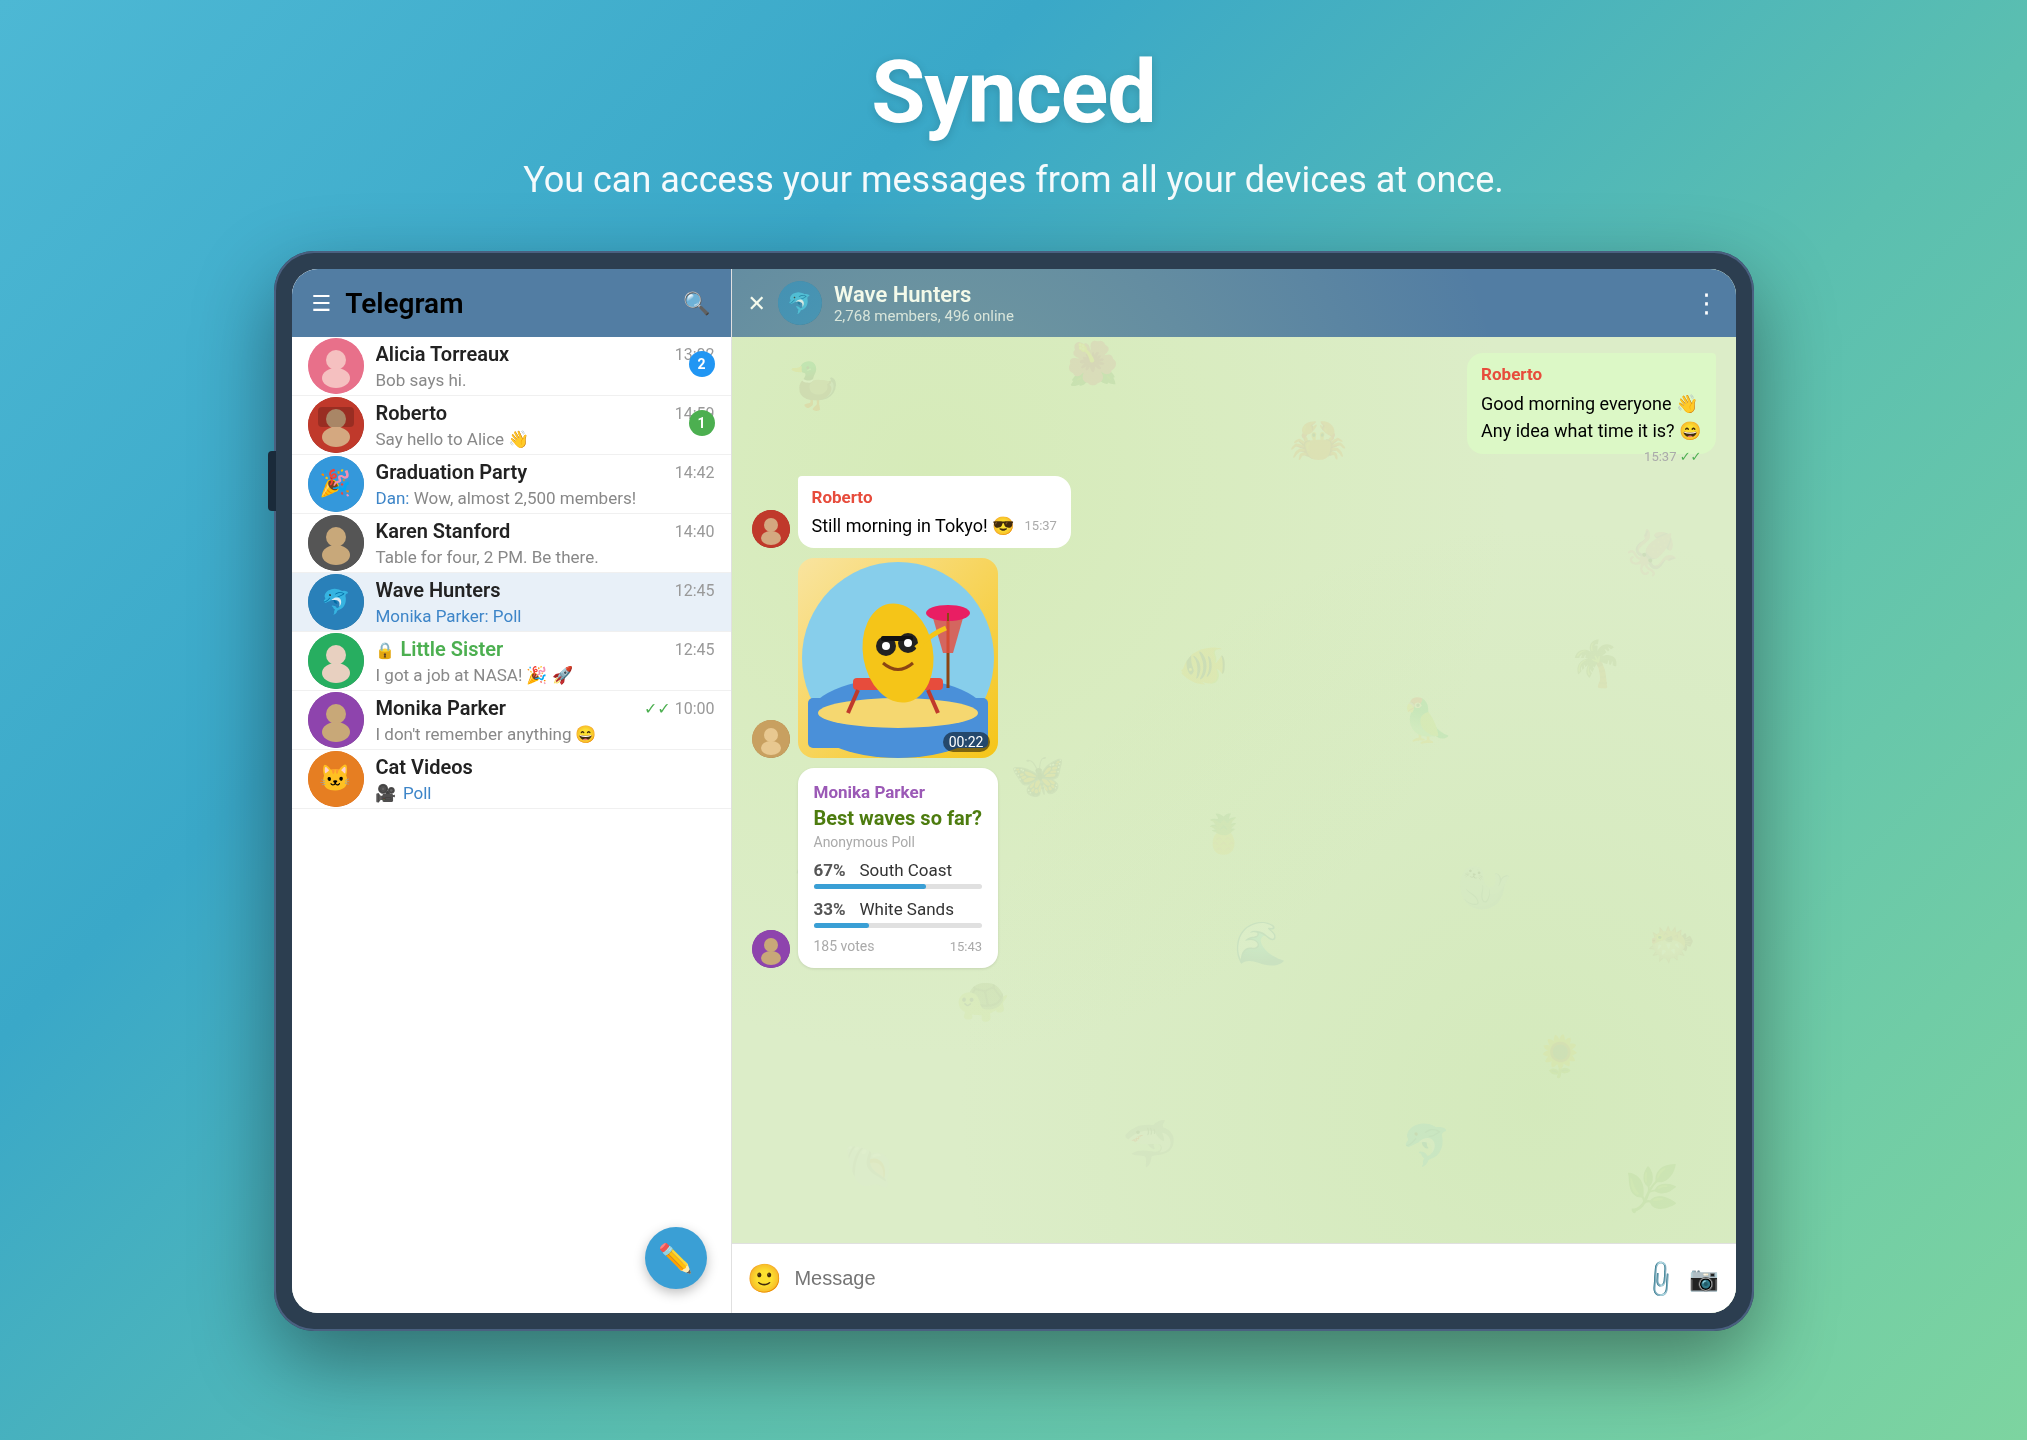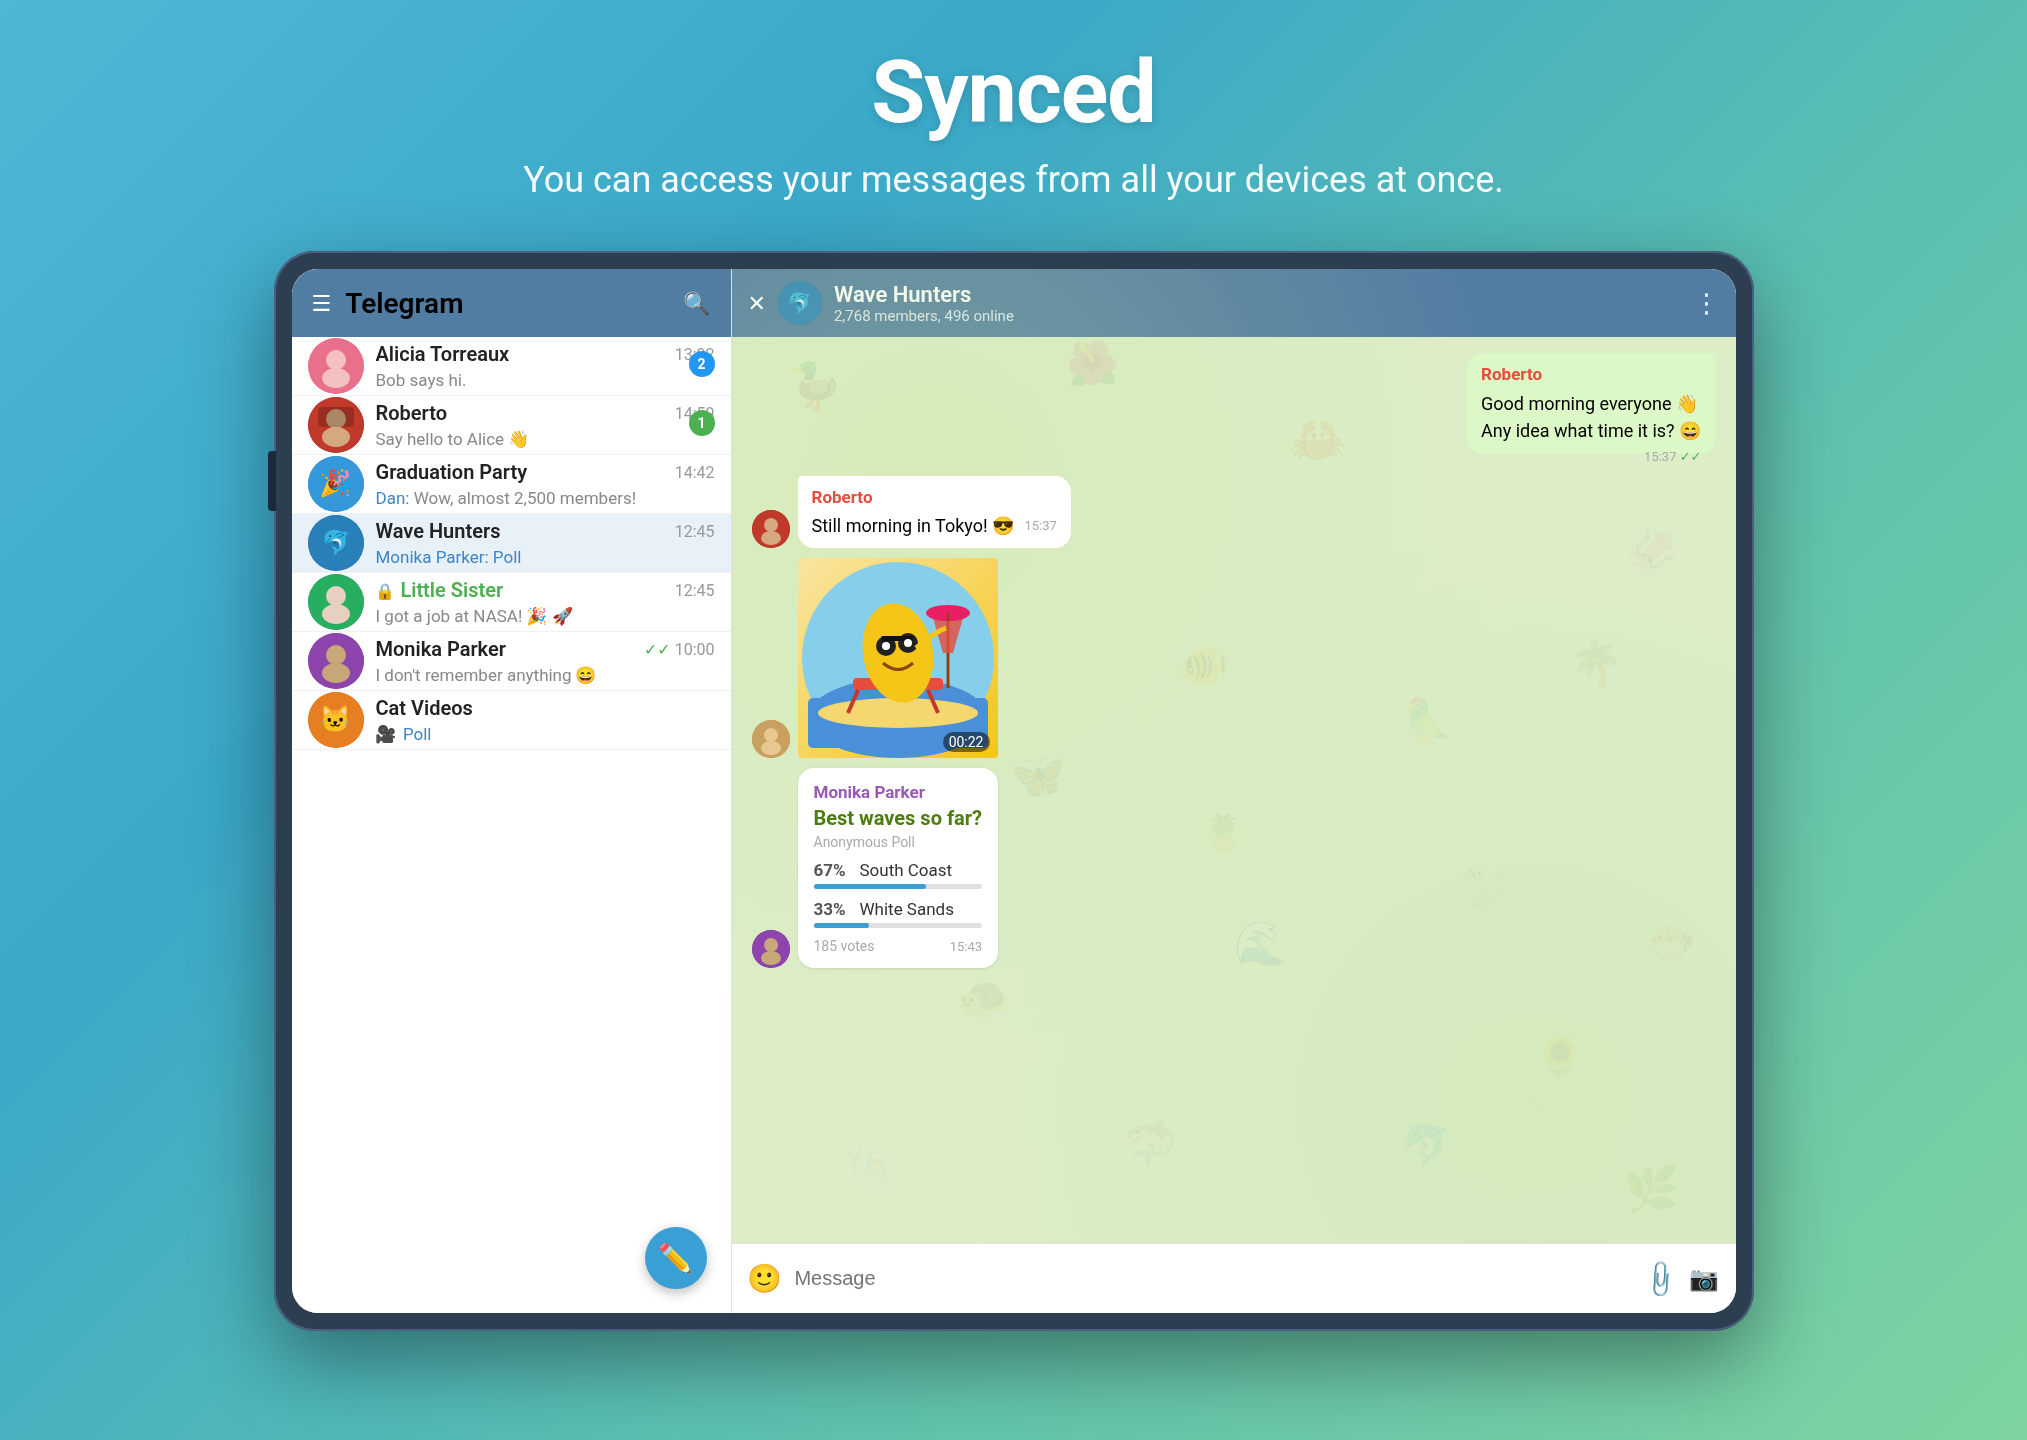--- a/index.html
+++ b/index.html
@@ -379,21 +379,21 @@
 
     .sticker-bubble {
       background: transparent;
       padding: 0;
       max-width: 220px;
     }
 
     .sticker-img {
       width: 200px;
       height: 200px;
-      border-radius: 4px;
+      border-radius: 16px;
       background: linear-gradient(135deg, #f9e4a0, #f5c518);
       display: flex;
       align-items: center;
       justify-content: center;
       font-size: 100px;
       position: relative;
       overflow: hidden;
     }
 
     .sticker-duration {
@@ -622,20 +622,36 @@
             </div>
             <div class="chat-info">
               <div class="chat-name-row">
                 <span class="chat-name">Graduation Party</span>
                 <span class="chat-time">14:42</span>
               </div>
               <span class="chat-preview"><span class="sender">Dan:</span> Wow, almost 2,500 members!</span>
             </div>
           </div>
 
+          <div class="chat-item">
+            <div class="avatar avatar-karen">
+              <svg width="56" height="56" viewBox="0 0 56 56">
+                <circle cx="28" cy="28" r="28" fill="#555"></circle>
+                <circle cx="28" cy="22" r="10" fill="#c8a87a"></circle>
+                <ellipse cx="28" cy="40" rx="14" ry="10" fill="#c8a87a"></ellipse>
+              </svg>
+            </div>
+            <div class="chat-info">
+              <div class="chat-name-row">
+                <span class="chat-name">Karen Stanford</span>
+                <span class="chat-time">14:40</span>
+              </div>
+              <span class="chat-preview">Table for four, 2 PM. Be there.</span>
+            </div>
+          </div>
 
           <div class="chat-item active">
             <div class="avatar avatar-wavehunters">
               <svg width="56" height="56" viewBox="0 0 56 56">
                 <circle cx="28" cy="28" r="28" fill="#2980b9"></circle>
                 <text x="28" y="36" text-anchor="middle" font-size="24" fill="white">🐬</text>
               </svg>
             </div>
             <div class="chat-info">
               <div class="chat-name-row">

